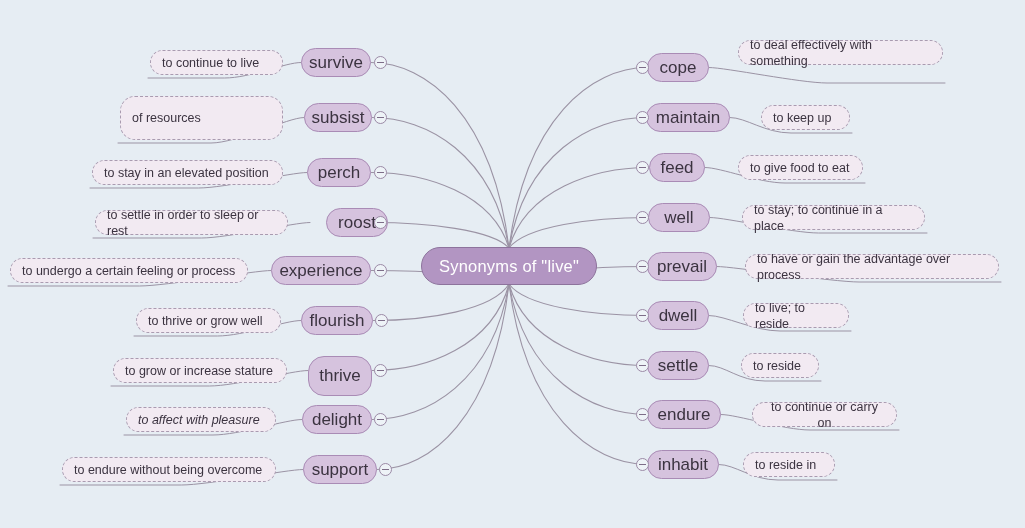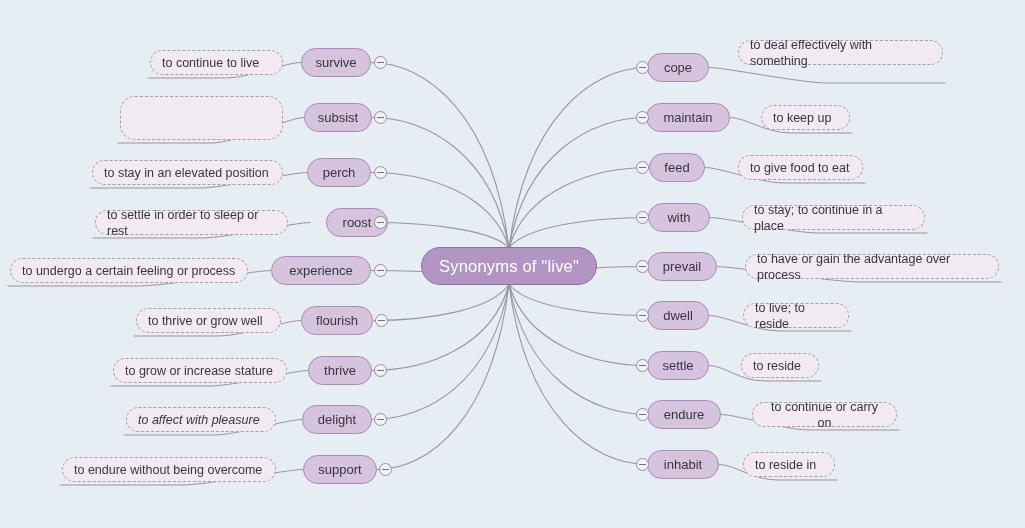--- a/index.html
+++ b/index.html
@@ -49,21 +49,21 @@
   
   .node {
     position: absolute;
     display: flex;
     align-items: center;
     justify-content: center;
     background: #d6c3de;
     border: 1px solid #a98bb5;
     border-radius: 16px;
     color: #3b3340;
-    font-size: 13px;
+    font-size: 17px;
     white-space: nowrap;
     box-sizing: border-box;
     z-index: 5;
   }
 
   
   .toggle {
     position: absolute;
     width: 13px;
     height: 13px;
@@ -159,20 +159,21 @@
       <div class="toggle" style="left: 374px; top: 56px;"></div>
       <div class="desc left" style="left: 150px; top: 50px; width: 133px; height: 25px;">
         <span>to continue to live</span>
       </div>
       <div class="node" style="left: 304px; top: 103px; width: 68px; height: 29px;">
         <span>subsist</span>
       </div>
       <div class="toggle" style="left: 374px; top: 111px;"></div>
       <div class="desc left two-line" style="left: 120px; top: 96px; width: 163px; height: 44px;">
         <div>
+          <div>of resources</div>
         </div>
       </div>
       <div class="node" style="left: 307px; top: 158px; width: 64px; height: 29px;">
         <span>perch</span>
       </div>
       <div class="toggle" style="left: 374px; top: 166px;"></div>
       <div class="desc left" style="left: 92px; top: 160px; width: 191px; height: 25px;">
         <span>to stay in an elevated position</span>
       </div>
       <div class="node" style="left: 326px; top: 208px; width: 62px; height: 29px;">
@@ -189,21 +190,21 @@
       <div class="desc left" style="left: 10px; top: 258px; width: 238px; height: 25px;">
         <span>to undergo a certain feeling or process</span>
       </div>
       <div class="node" style="left: 301px; top: 306px; width: 72px; height: 29px;">
         <span>flourish</span>
       </div>
       <div class="toggle" style="left: 375px; top: 314px;"></div>
       <div class="desc left" style="left: 136px; top: 308px; width: 145px; height: 25px;">
         <span>to thrive or grow well</span>
       </div>
-      <div class="node" style="left: 308px; top: 356px; width: 64px; height: 29px;">
+      <div class="node" style="left: 308px; top: 356px; width: 64px; height: 40px;">
         <span>thrive</span>
       </div>
       <div class="toggle" style="left: 374px; top: 364px;"></div>
       <div class="desc left" style="left: 113px; top: 358px; width: 174px; height: 25px;">
         <span>to grow or increase stature</span>
       </div>
       <div class="node" style="left: 302px; top: 405px; width: 70px; height: 29px;">
         <span>delight</span>
       </div>
       <div class="toggle" style="left: 374px; top: 413px;"></div>
@@ -232,21 +233,21 @@
         <span>to keep up</span>
       </div>
       <div class="node" style="left: 649px; top: 153px; width: 56px; height: 29px;">
         <span>feed</span>
       </div>
       <div class="toggle" style="left: 636px; top: 161px;"></div>
       <div class="desc right" style="left: 738px; top: 155px; width: 125px; height: 25px;">
         <span>to give food to eat</span>
       </div>
       <div class="node" style="left: 648px; top: 203px; width: 62px; height: 29px;">
-        <span>with</span>
+        <span>well</span>
       </div>
       <div class="toggle" style="left: 636px; top: 211px;"></div>
       <div class="desc right" style="left: 742px; top: 205px; width: 183px; height: 25px;">
         <span>to stay; to continue in a place</span>
       </div>
       <div class="node" style="left: 647px; top: 252px; width: 70px; height: 29px;">
         <span>prevail</span>
       </div>
       <div class="toggle" style="left: 636px; top: 260px;"></div>
       <div class="desc right" style="left: 745px; top: 254px; width: 254px; height: 25px;">

